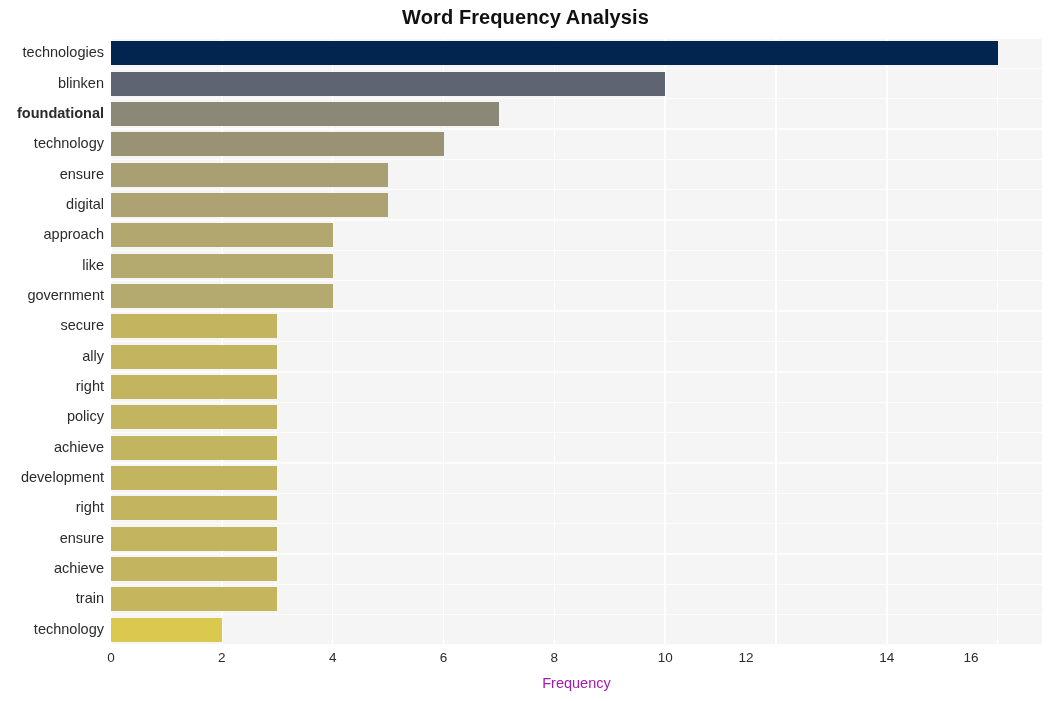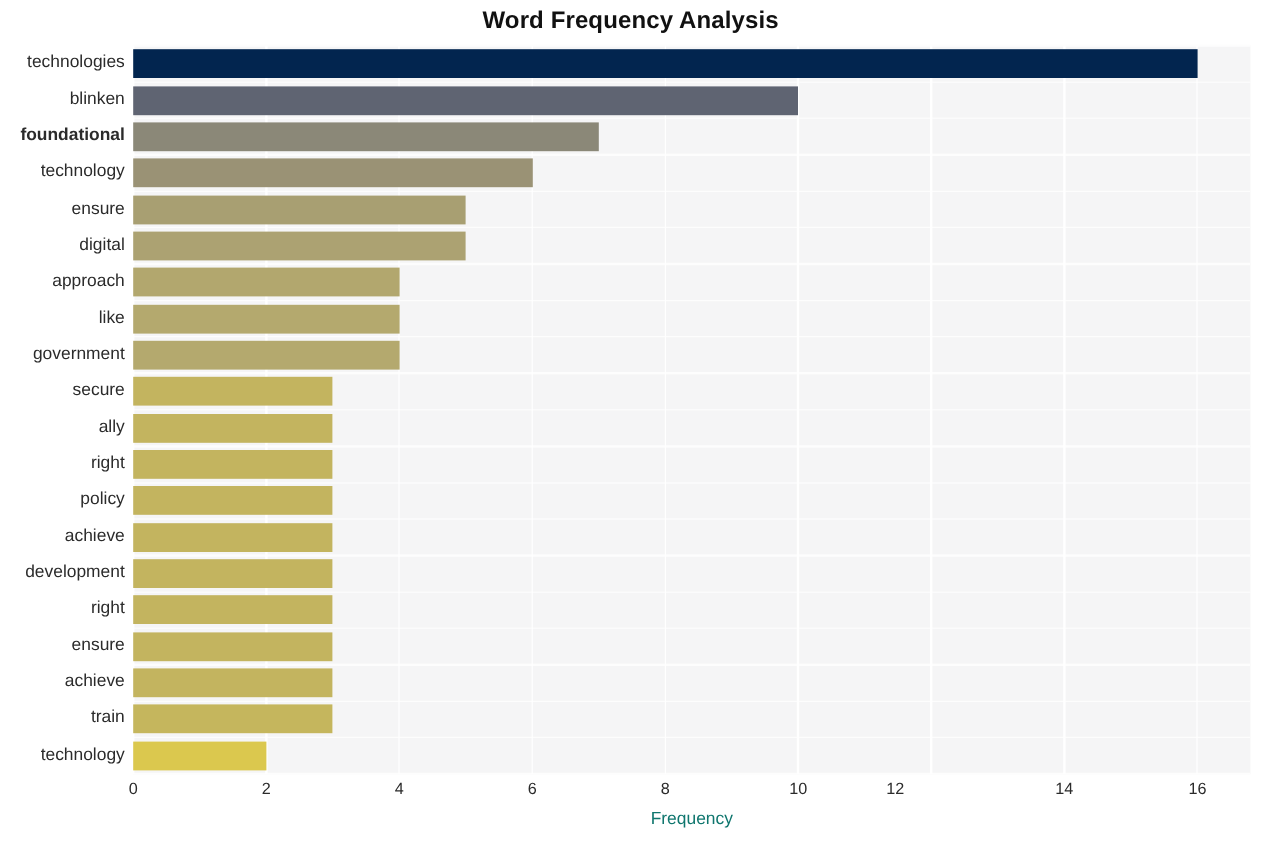--- a/index.html
+++ b/index.html
@@ -89,21 +89,21 @@
     transform: translateX(-50%);
     text-align: center;
   }
   #xaxis-title {
     position: absolute;
     left: 111px;
     top: 675px;
     width: 931px;
     text-align: center;
     font-size: 14.5px;
-    color: #0f766e;
+    color: #a21caf;
   }
 </style>
 </head>
 <body>
 
 <div id="figure">
 
   <div id="chart-title">Word Frequency Analysis</div>
 
   <div id="plot-area">
@@ -189,18 +189,18 @@
     </div>
   <div id="xticks-layer">
       <div class="xtick-label" style="left: 111px;">0</div>
       <div class="xtick-label" style="left: 221.833px;">2</div>
       <div class="xtick-label" style="left: 332.667px;">4</div>
       <div class="xtick-label" style="left: 443.5px;">6</div>
       <div class="xtick-label" style="left: 554.333px;">8</div>
       <div class="xtick-label" style="left: 665.167px;">10</div>
       <div class="xtick-label" style="left: 746px;">12</div>
       <div class="xtick-label" style="left: 886.833px;">14</div>
-      <div class="xtick-label" style="left: 998px;">16</div>
+      <div class="xtick-label" style="left: 971px;">16</div>
     </div>
 
   <div id="xaxis-title">Frequency</div>
 
 </div>
 
 </body></html>

